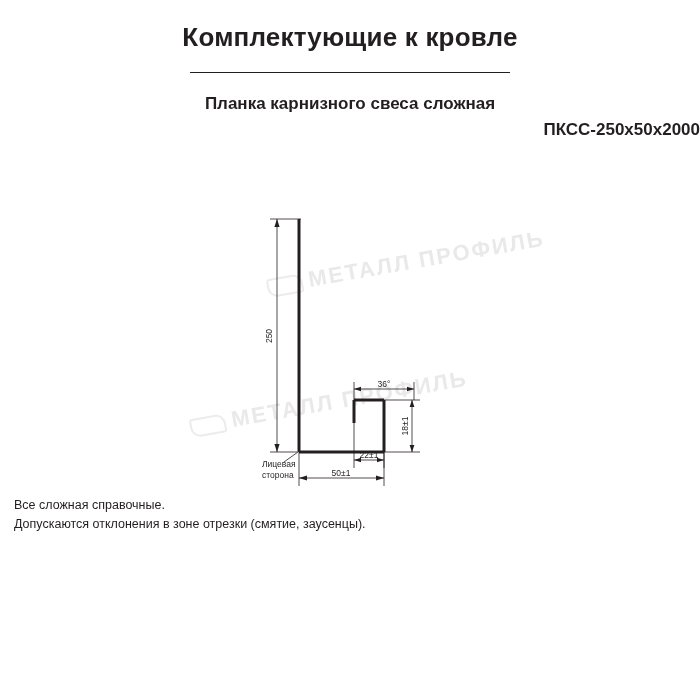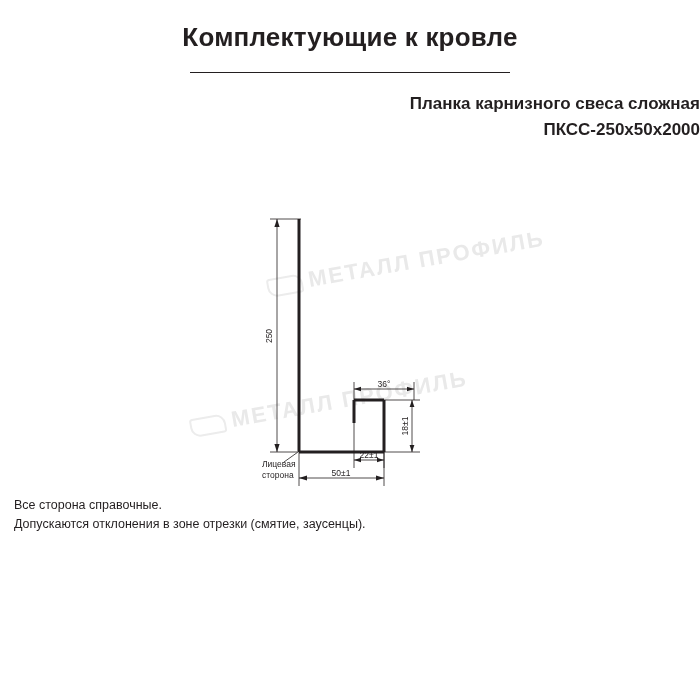--- a/index.html
+++ b/index.html
@@ -37,21 +37,21 @@
     top: 72px;
     width: 320px;
     height: 1px;
     background: #231f20;
   }
   .subtitle {
     position: absolute;
     left: 0;
     top: 94px;
     width: 700px;
-    text-align: right;
+    text-align: center;
     font-size: 17px;
     font-weight: bold;
   }
   .code {
     position: absolute;
     left: 0;
     top: 120px;
     width: 700px;
     text-align: right;
     font-size: 17px;
@@ -191,17 +191,17 @@
 
     <text class="note-line" x="408" y="426" text-anchor="middle" transform="rotate(-90 408 426)">18±1</text>
 
     <text class="note-line" x="384" y="387" text-anchor="middle">36°</text>
 
     <text class="note-line" x="262" y="467">Лицевая</text>
     <text class="note-line" x="262" y="478">сторона</text>
   </svg>
 
   <div class="footer">
-    <div>Все сторона справочные.</div>
+    <div>Все сложная справочные.</div>
     <div>Допускаются отклонения в зоне отрезки (смятие, заусенцы).</div>
   </div>
 
 </div>
 
 </body></html>

